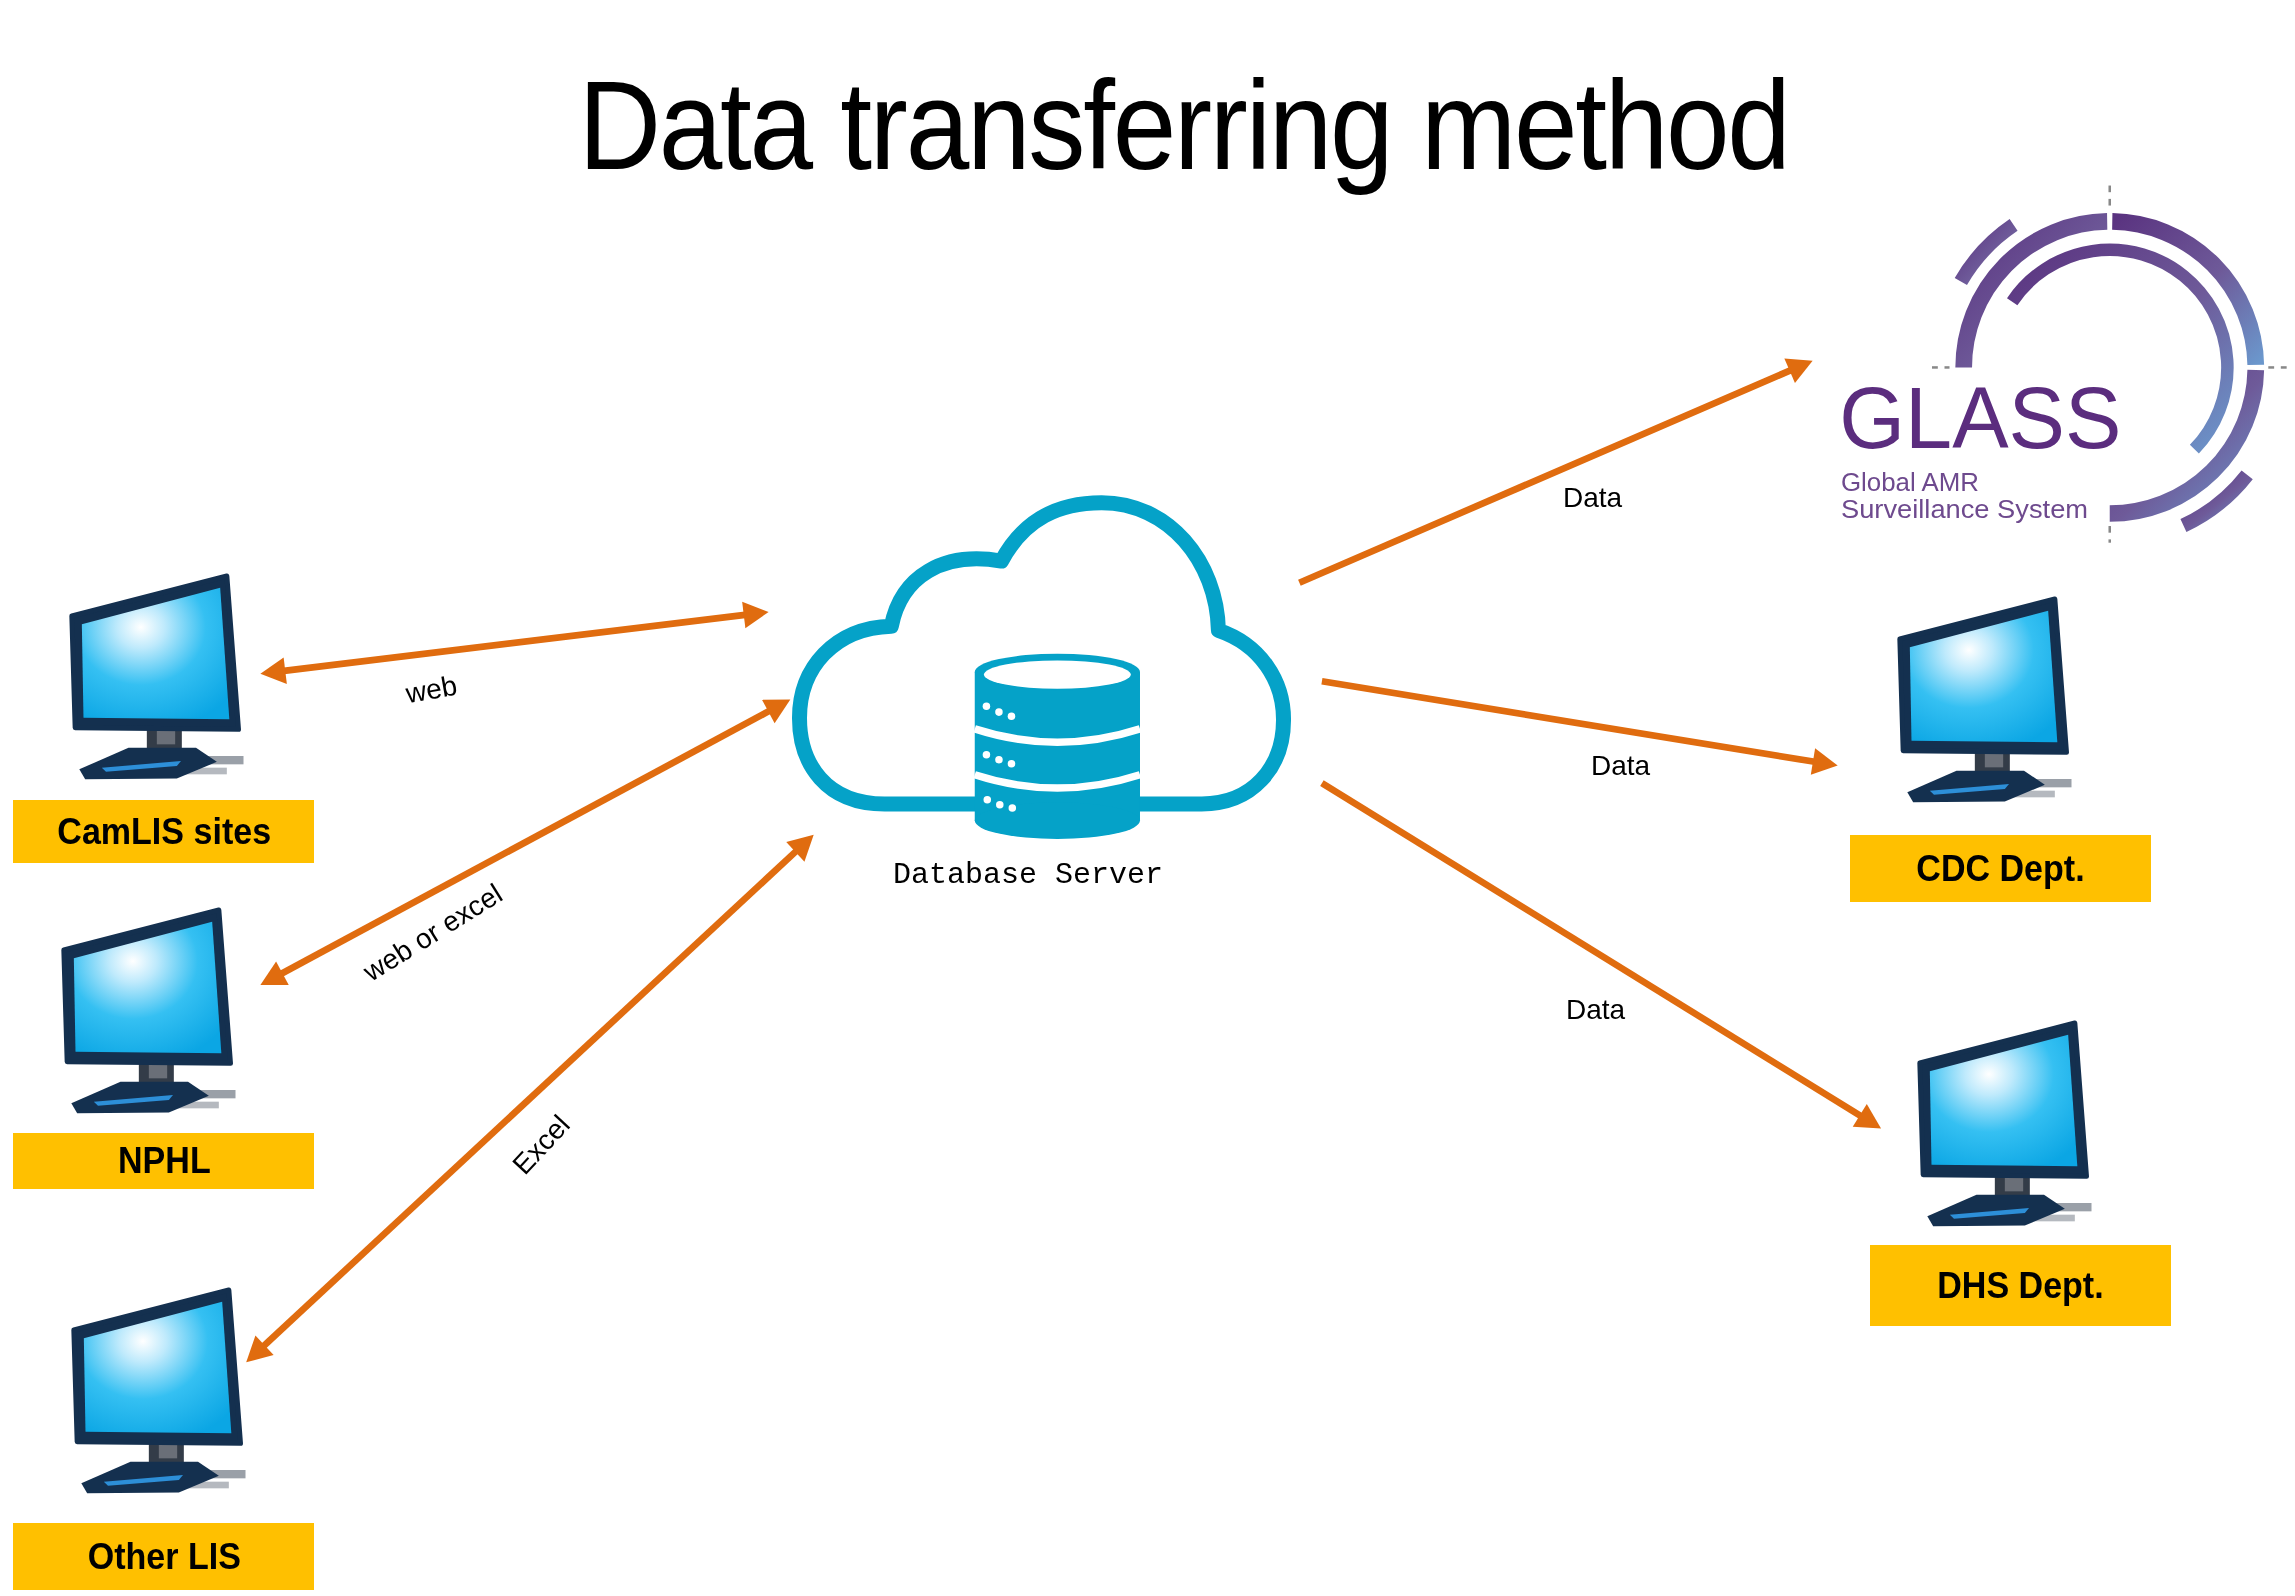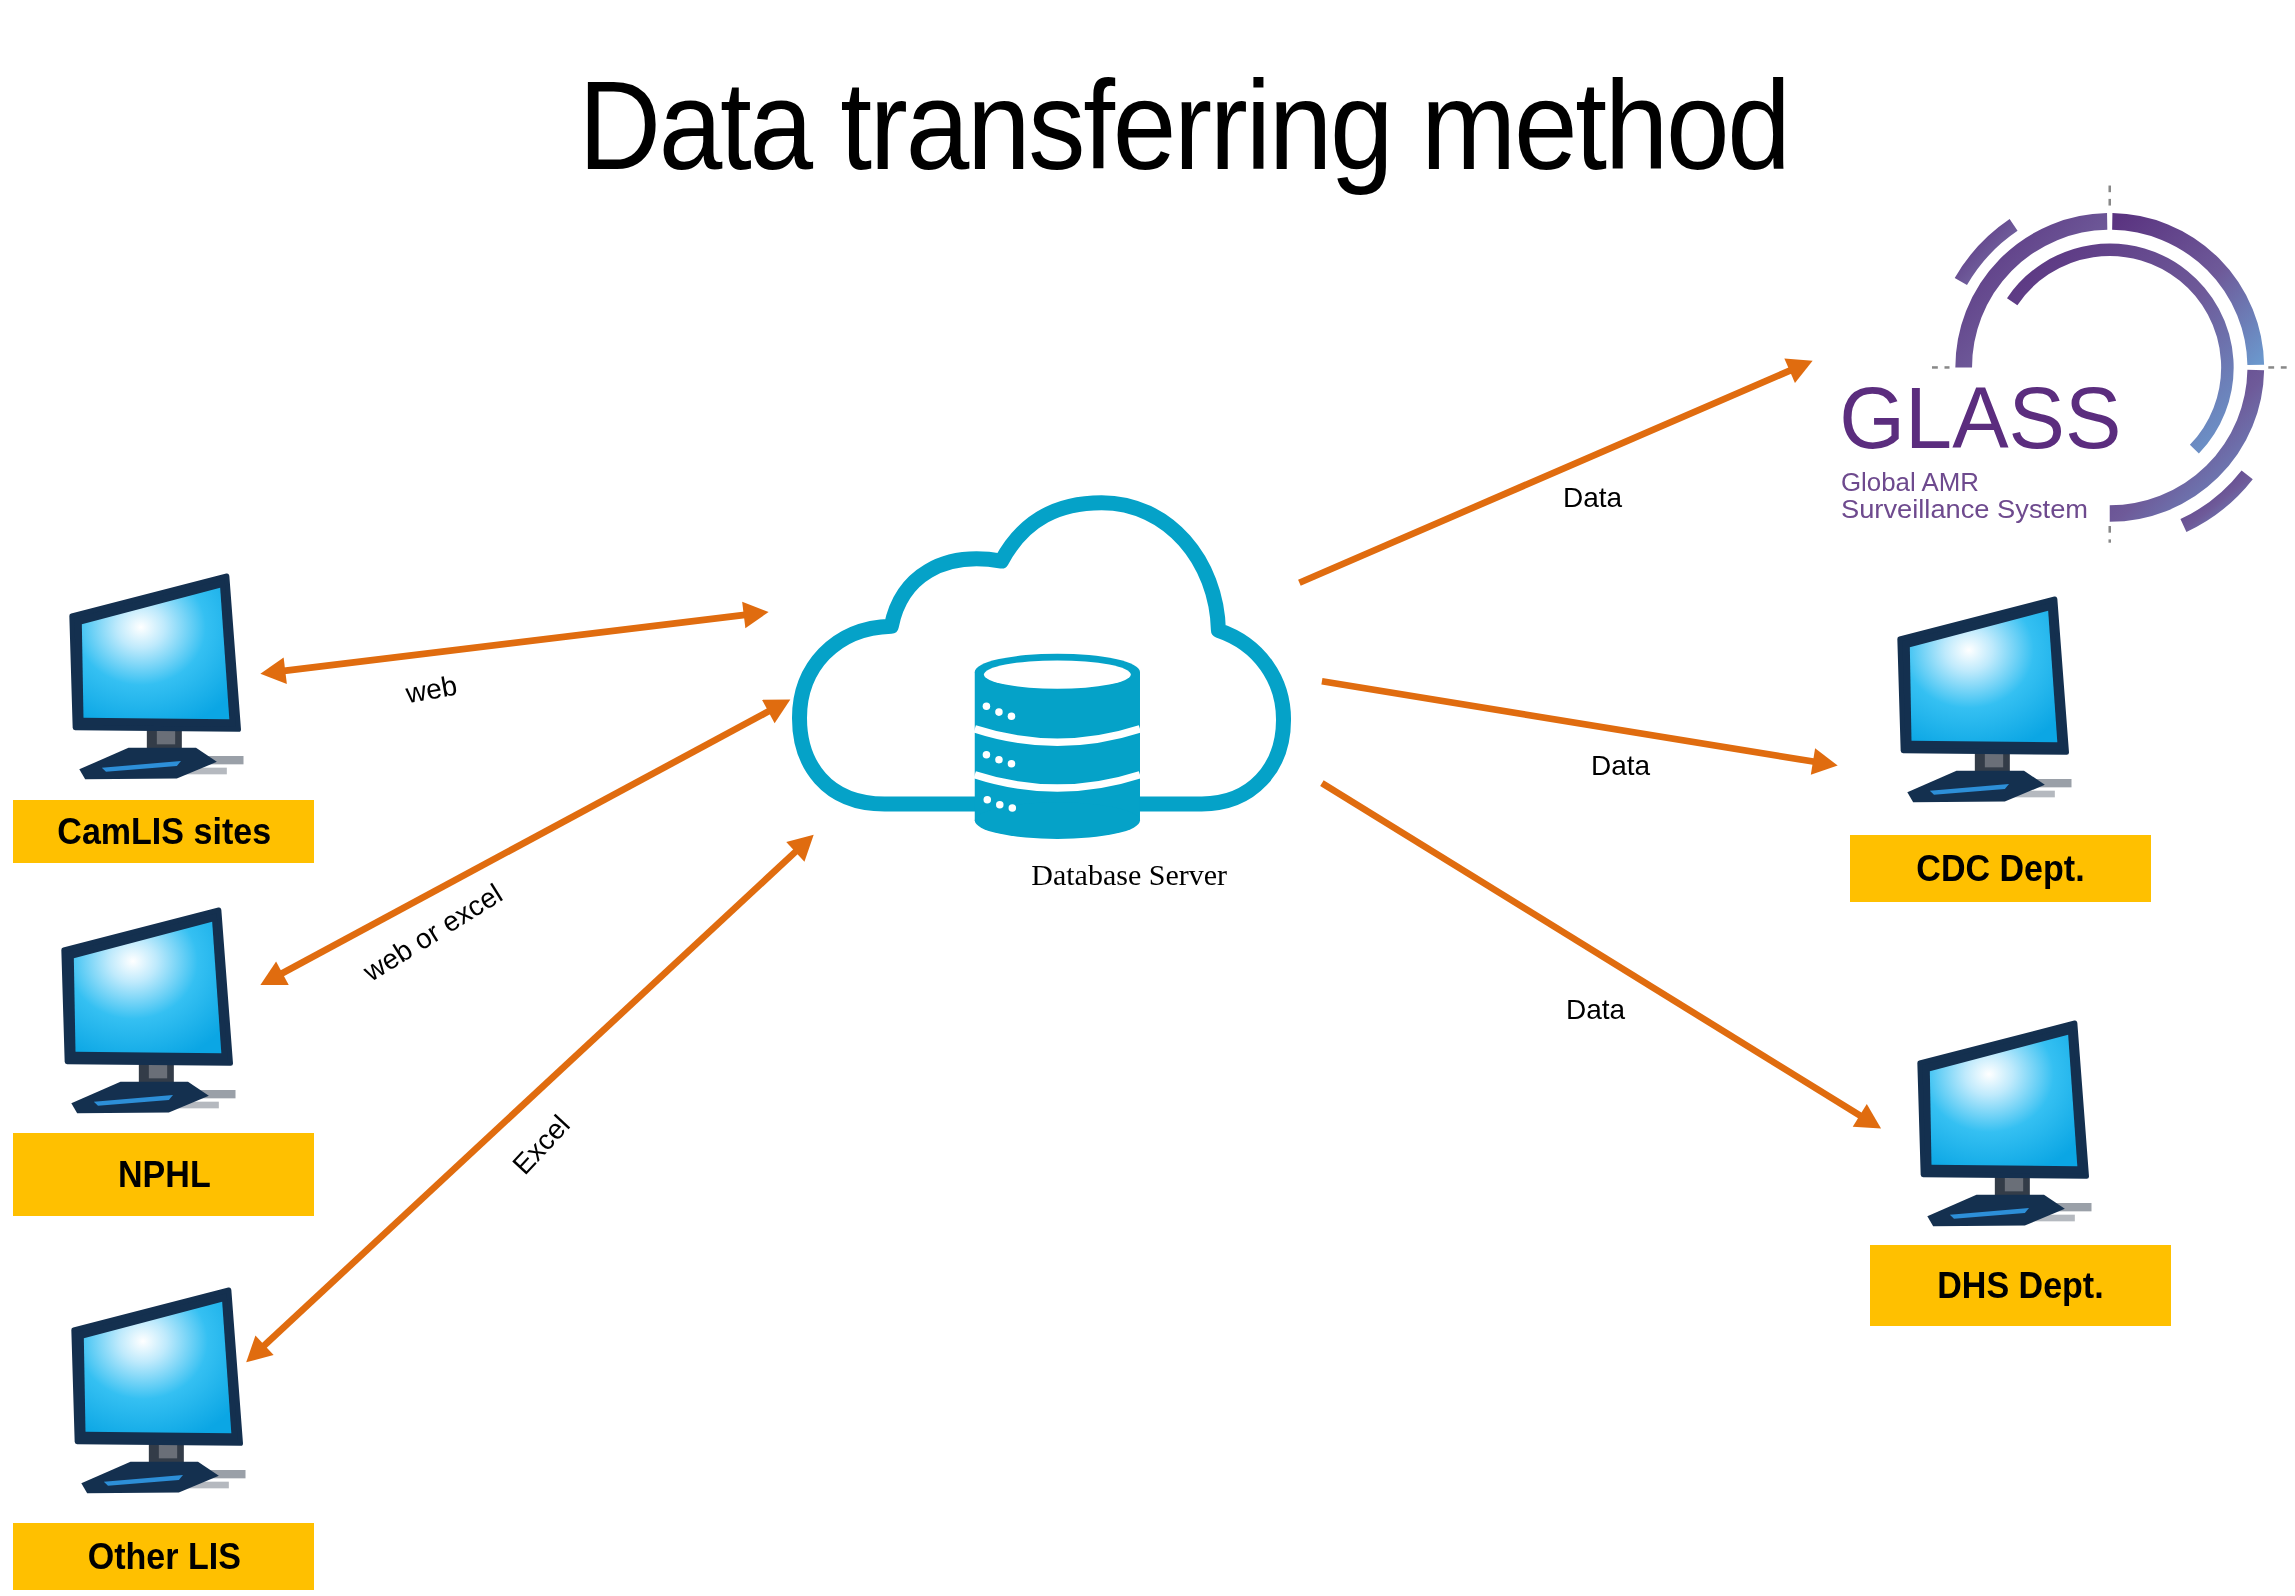--- a/index.html
+++ b/index.html
@@ -14,22 +14,22 @@
     position: absolute; background: #ffc000; display: flex; align-items: center; justify-content: center;
     font-family: "Liberation Sans", sans-serif; font-weight: bold; font-size: 37px; color: #000;
   }
   .label-box span { transform: scaleX(0.92); display: inline-block; }
   .edge-label {
     position: absolute; font-family: "Liberation Sans", sans-serif; font-size: 28px; color: #000;
     white-space: nowrap; transform-origin: center center;
   }
   .monitor { position: absolute; width: 192px; height: 225px; }
   #db-caption {
-    position: absolute; left: 893px; width: 334px; top: 858px; text-align: right;
-    font-family: Liberation Serif, serif; font-size: 30px; color: #000;
+    position: absolute; left: 893px; width: 334px; top: 858px; text-align: left;
+    font-family: Liberation Mono, monospace; font-size: 30px; color: #000;
   }
 </style>
 </head>
 <body>
 
 <div id="title">Data transferring method</div>
 
 <svg id="diagram" width="2295" height="1597" viewBox="0 0 2750 1913" xmlns="http://www.w3.org/2000/svg">
   <defs>
     <linearGradient id="ringGrad" x1="0" y1="0" x2="1" y2="1">
@@ -164,21 +164,21 @@
       <polygon points="50,236 145,228 140,234 55,241" fill="#2d8fd8"></polygon>
       <polygon points="14,54 200,6 214,190 18,188" fill="#14304f" stroke="#14304f" stroke-width="6" stroke-linejoin="round"></polygon>
       <polygon points="26,64 192,20 203,178 28,176" fill="url(#scrG)"></polygon>
     </g>
   </defs>
 </svg>
 
 <div class="label-box" style="left:13.4px;top:800px;width:301px;height:63px;">
     <span>CamLIS sites</span>
   </div>
-<div class="label-box" style="left:13.4px;top:1133px;width:301px;height:83px;">
+<div class="label-box" style="left:13.4px;top:1133px;width:301px;height:56px;">
     <span>NPHL</span>
   </div>
 <div class="label-box" style="left:13.4px;top:1523px;width:301px;height:67px;align-items:center;">
     <span>Other LIS</span>
   </div>
 <div class="label-box" style="left:1850px;top:835px;width:301px;height:67px;justify-content:center;">
     <span>CDC Dept.</span>
   </div>
 <div class="label-box" style="left:1870px;top:1245px;width:301px;height:81px;">
     <span>DHS Dept.</span>

